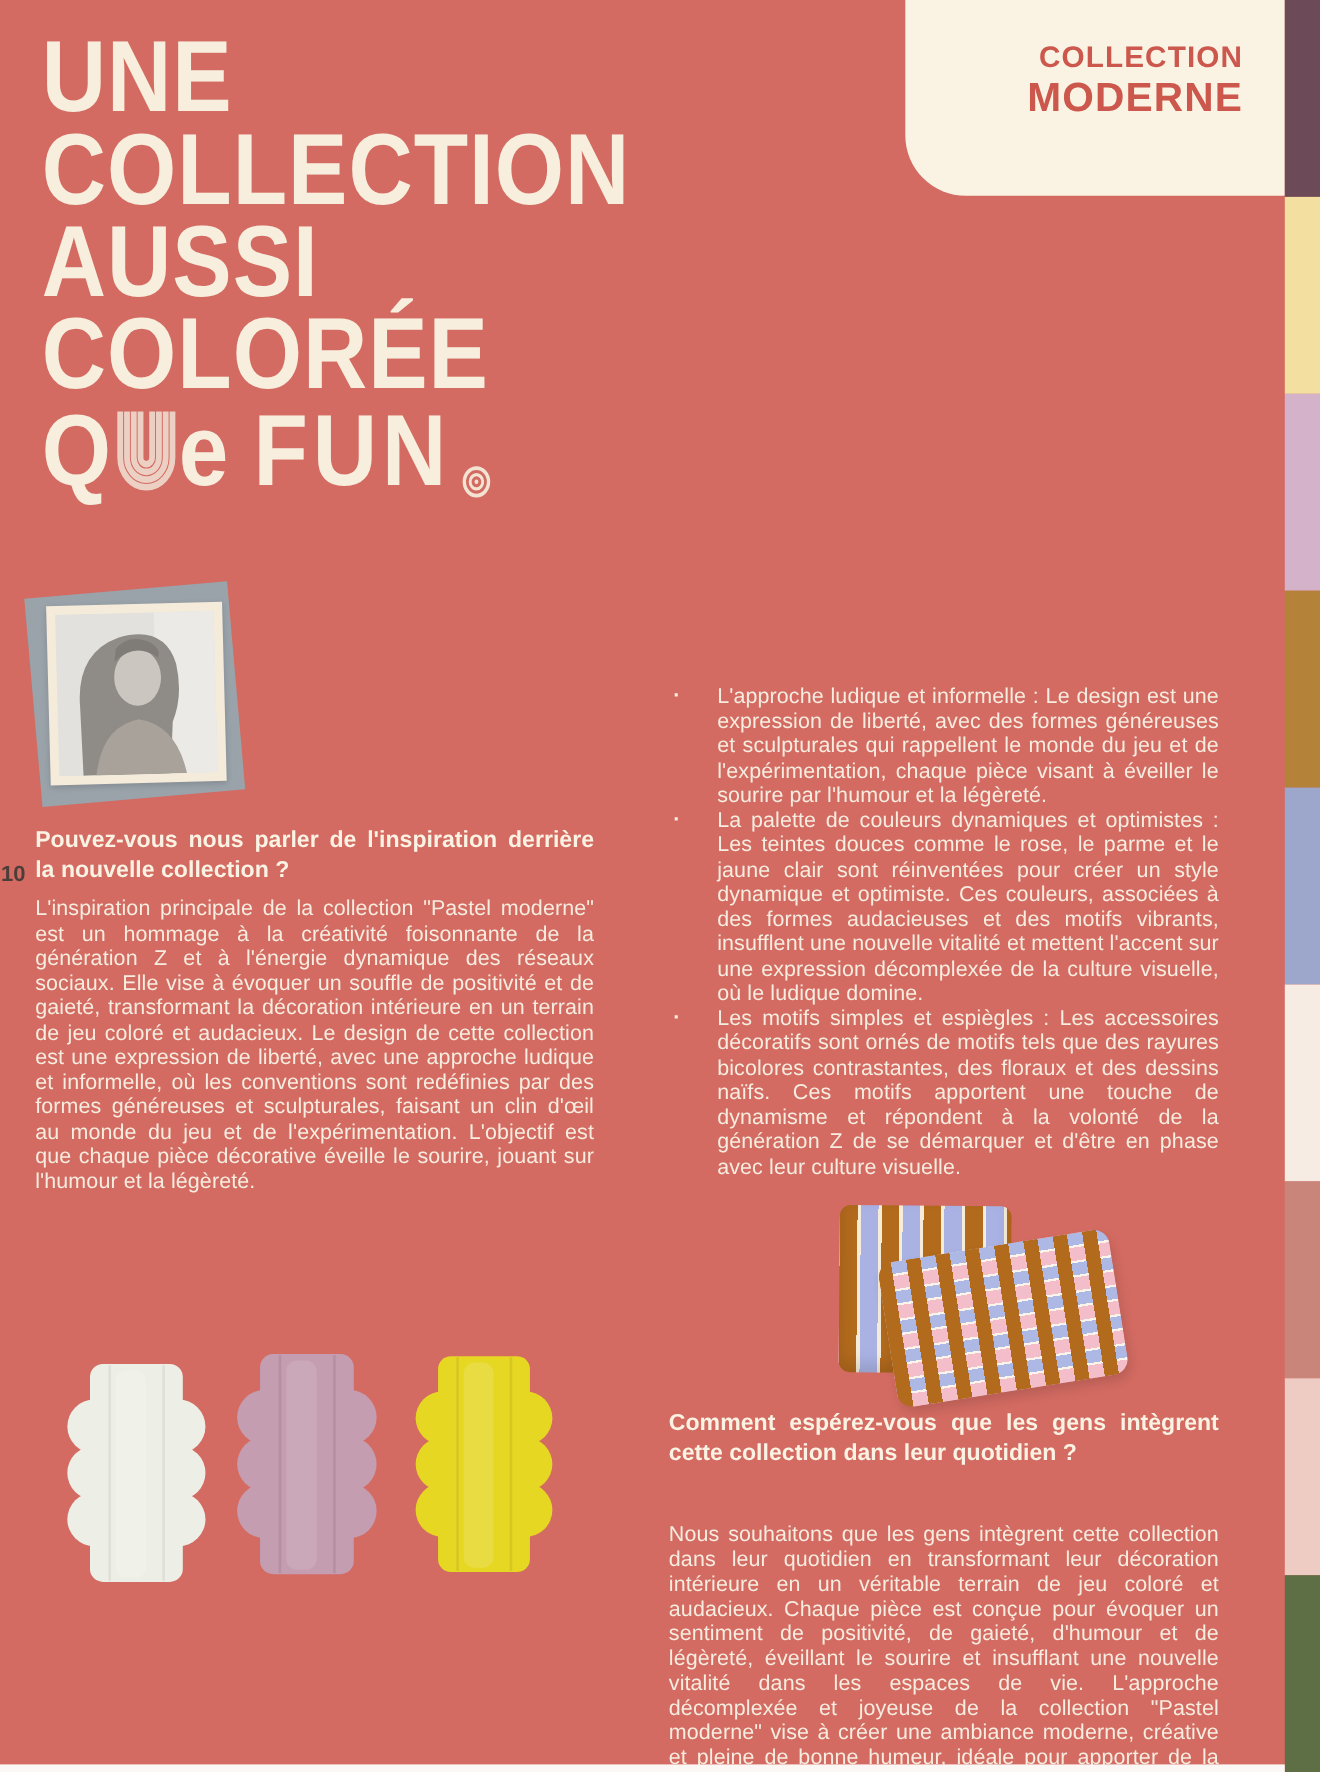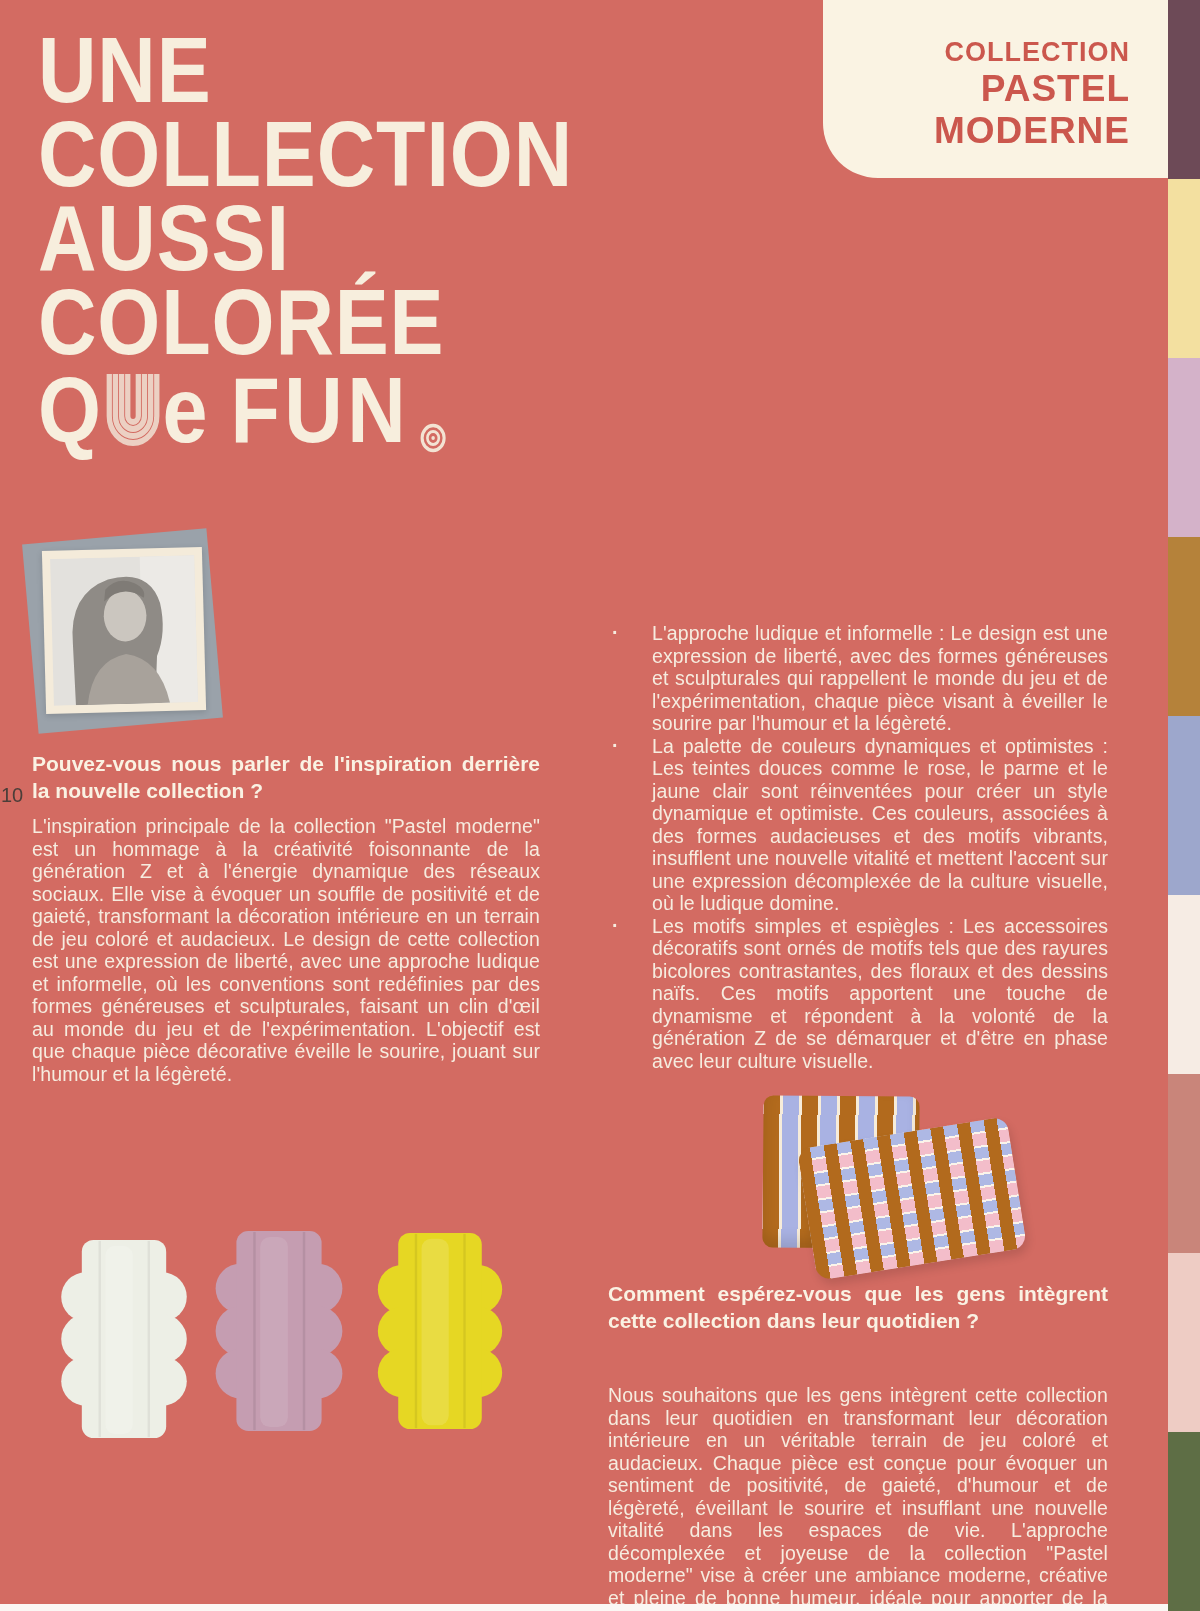--- a/index.html
+++ b/index.html
@@ -41,21 +41,21 @@
   .gray-panel{position:absolute;left:30px;top:536px;width:185px;height:190px;background:var(--gray-panel,#9aa2aa);transform:rotate(-5deg);z-index:1}
   .photo-frame{
     position:absolute;left:44px;top:549px;width:160px;height:163px;background:var(--frame,#f4ebda);
     padding:8px;transform:rotate(-1.5deg);z-index:2;box-shadow:0 2px 6px rgba(0,0,0,.15);
   }
   .photo-frame svg{display:block;width:100%;height:100%}
   .author-meta{position:absolute;left:216px;top:556px;color:var(--cream,#f7eedd);z-index:2}
   .author-name{font-size:19px;font-weight:800;letter-spacing:.6px;line-height:25px}
   .author-role{font-size:18px;font-weight:400;letter-spacing:1.2px;line-height:24px;opacity:.96}
   
-  .page-num{position:absolute;left:1px;top:784px;font-size:20px;font-weight:400;color:var(--ink,#4b3e39);z-index:3}
+  .page-num{position:absolute;left:1px;top:784px;font-size:20px;font-weight:700;color:var(--ink,#4b3e39);z-index:3}
   
   .qheading{position:absolute;color:var(--heading-text,#faf2e3);font-size:21px;font-weight:800;line-height:27px;text-align:justify;z-index:2}
   .qheading.last-left{text-align-last:left}
   .para{position:absolute;color:var(--body-text,#f6ecdf);font-size:19.5px;line-height:22.5px;text-align:justify;z-index:2;letter-spacing:.1px}
   .q1{left:32px;top:750px;width:508px}
   .a1{left:32px;top:815px;width:508px}
   .q2{left:608px;top:543px;width:500px}
   .a2{left:608px;top:622px;width:500px}
   .q3{left:608px;top:1280px;width:500px}
   .a3{left:608px;top:1384px;width:500px}
@@ -111,21 +111,20 @@
 
       <div class="swatch" style="background: rgb(201, 133, 122);"></div>
 
       <div class="swatch" style="background: rgb(238, 204, 196);"></div>
 
       <div class="swatch" style="background: rgb(94, 110, 69);"></div>
     </aside>
 
   <div class="badge">
     <div class="eyebrow">COLLECTION</div>
-    <div class="big">PASTEL</div>
     <div class="big">MODERNE</div>
   </div>
 
   <h1 class="title">
     <div class="tline">UNE</div>
     <div class="tline">COLLECTION</div>
     <div class="tline">AUSSI</div>
     <div class="tline">COLORÉE</div>
     <div class="fun-line">
       <span class="glyph">Q</span>

